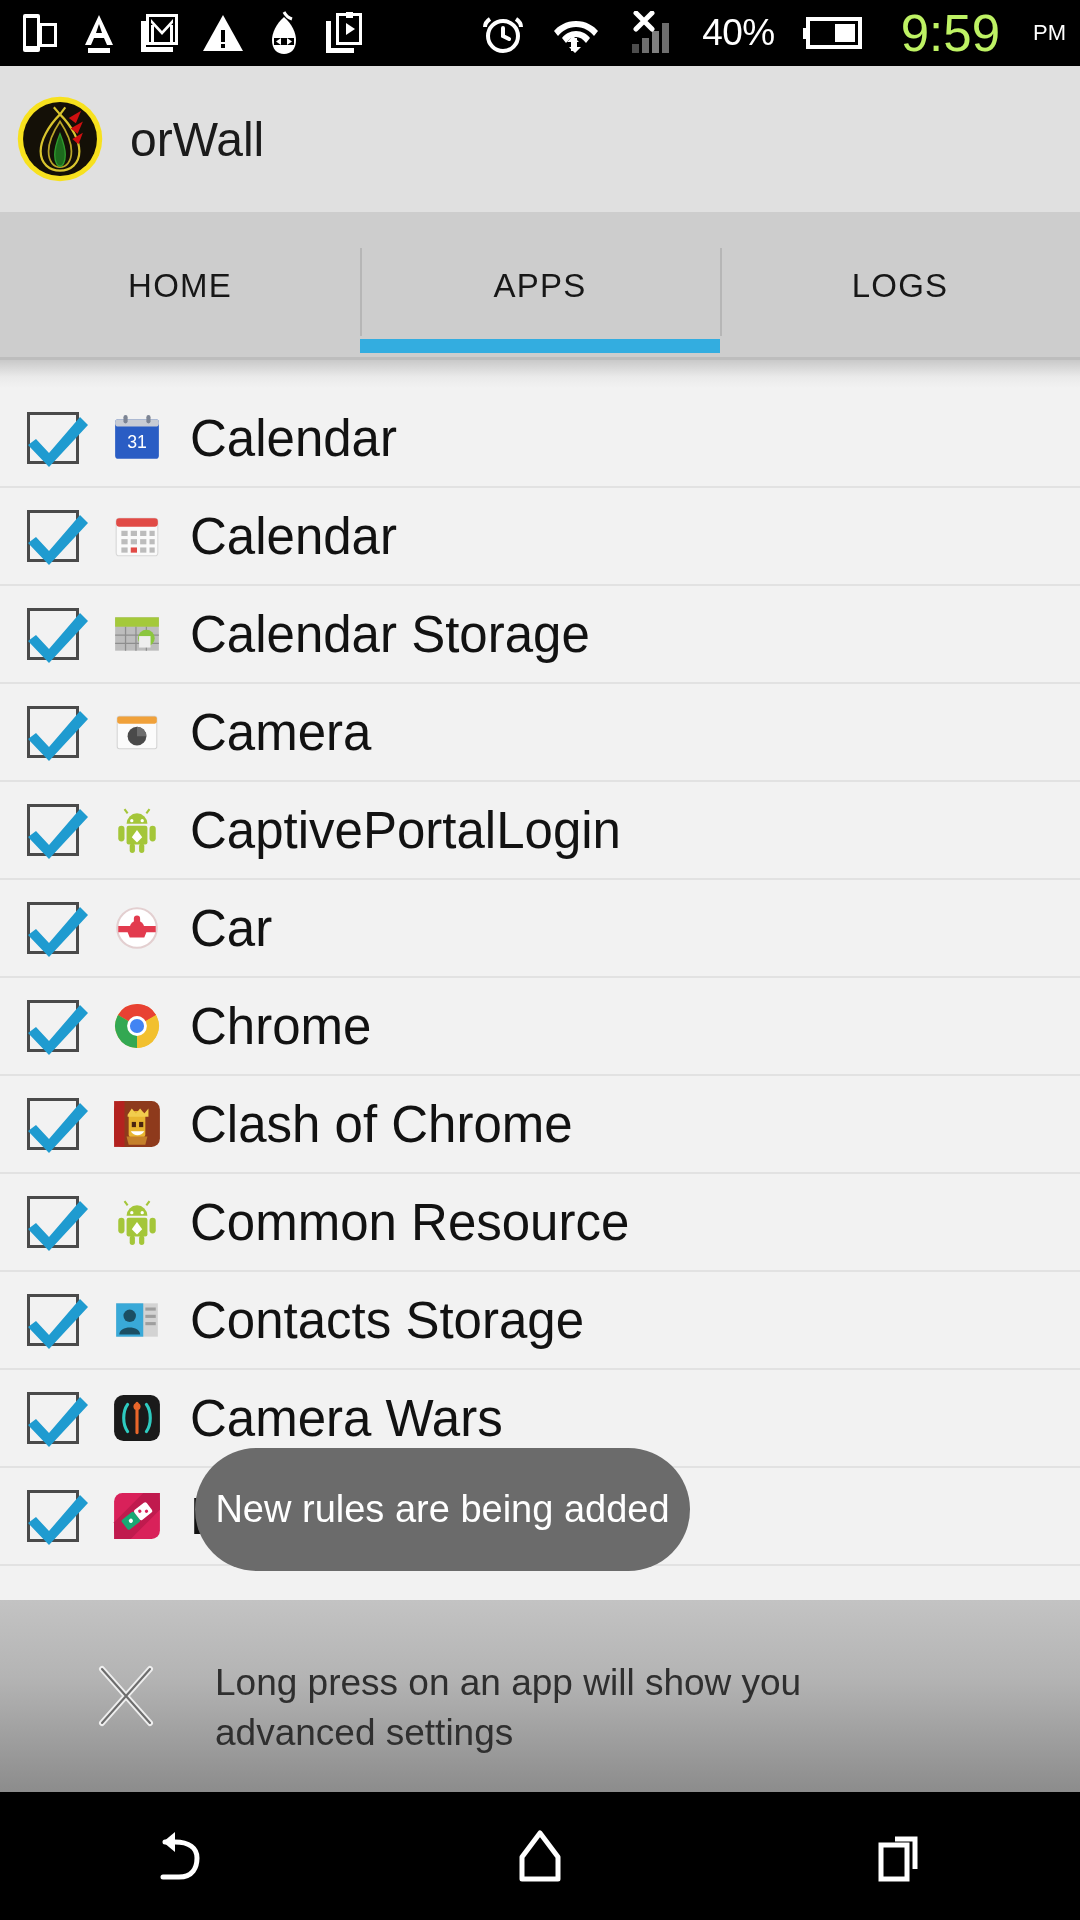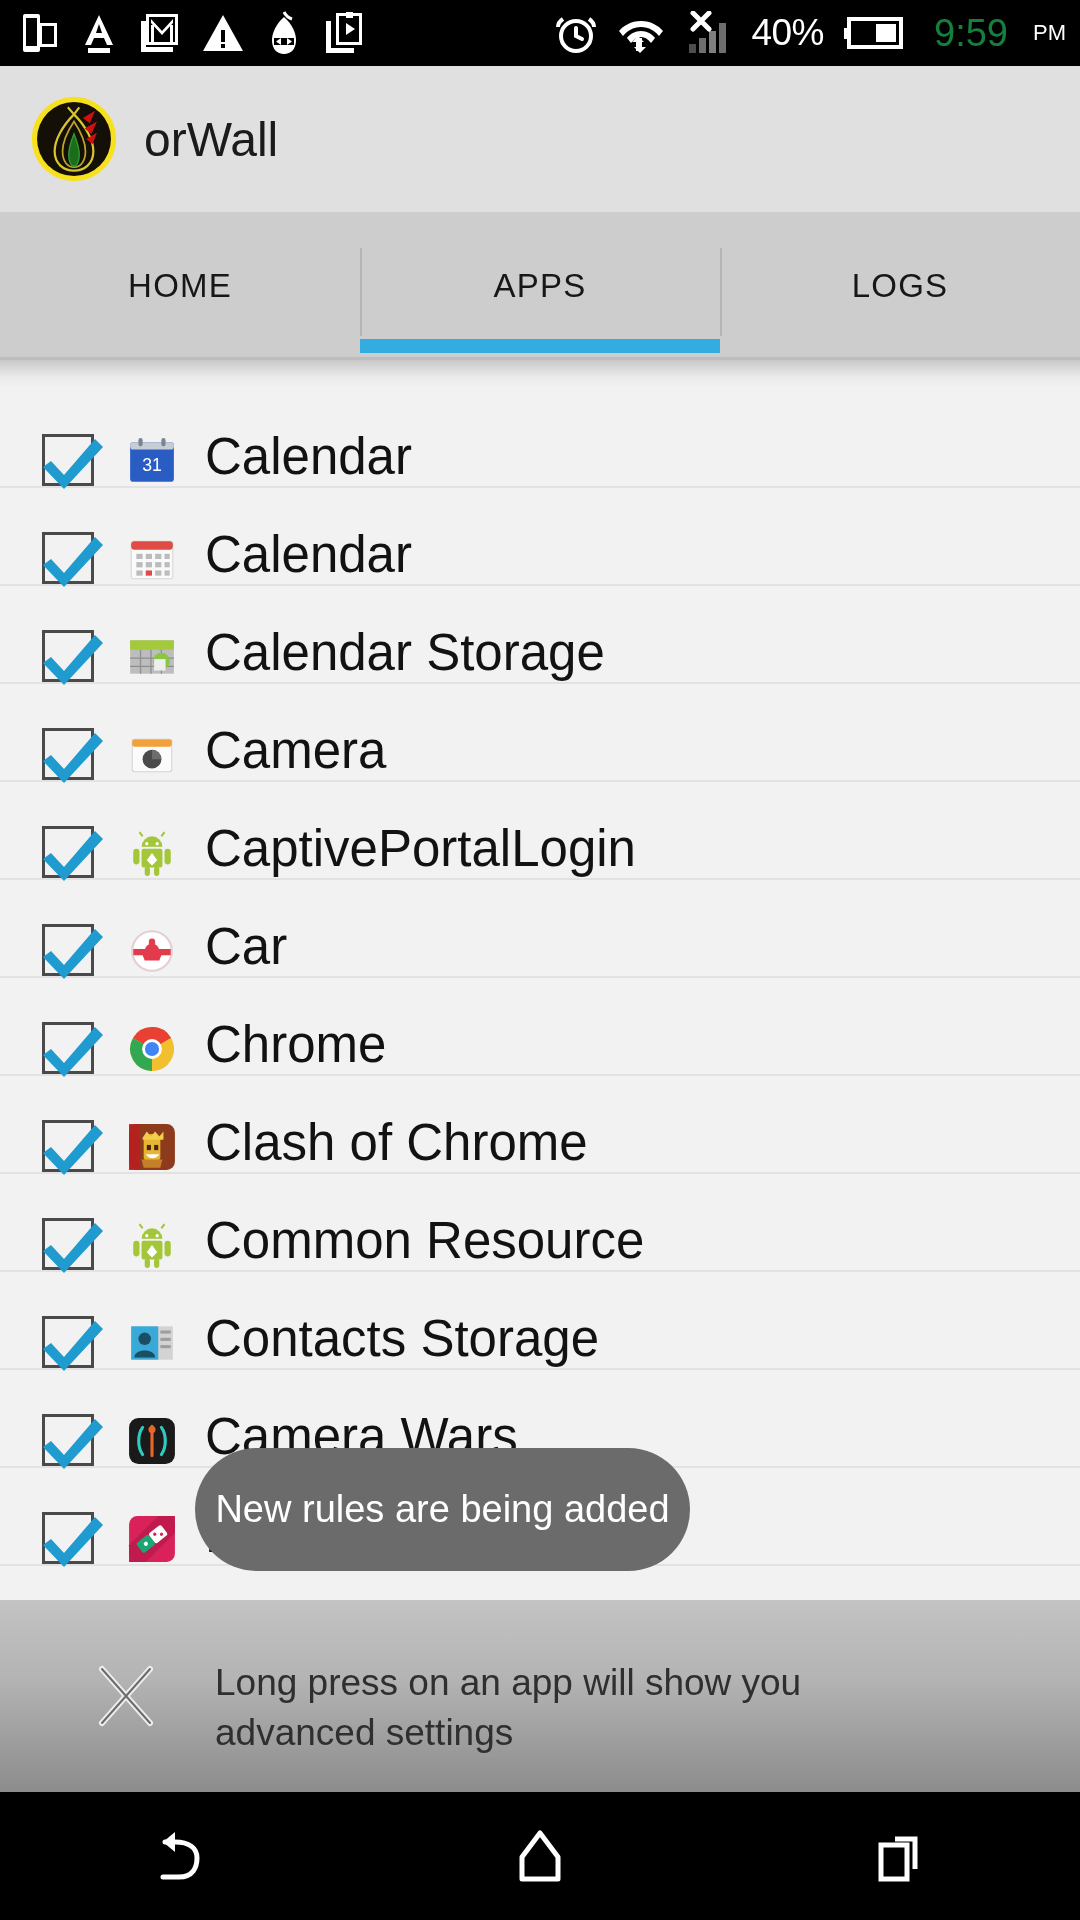--- a/index.html
+++ b/index.html
@@ -12,39 +12,39 @@
   #screen { position: relative; width: 1080px; height: 1920px; background: #fff; }
 
   
   .statusbar {
     position: absolute; top: 0; left: 0;
     width: 1080px; height: 66px;
     background: #000; color: #fff;
     display: flex; align-items: center;
   }
   .sb-left { display: flex; align-items: center; gap: 22px; padding-left: 22px; }
-  .sb-right { display: flex; align-items: center; gap: 20px; margin-left: auto; padding-right: 14px; }
+  .sb-right { display: flex; align-items: center; gap: 28px; margin-left: auto; padding-right: 14px; }
   .sb-icon { display: block; }
   .sb-batt-text {
     font-size: 37px; letter-spacing: -0.5px; font-weight: 400; color: #fff;
     font-family: "Liberation Sans", sans-serif;
   }
   .sb-time {
-    font-size: 38px; color: #15803d; margin-left: 10px;
+    font-size: 51px; color: #bef264; margin-left: 10px;
     font-family: "Liberation Sans", sans-serif;
   }
   .sb-ampm { font-size: 22px; color: #fff; margin-left: 5px; }
 
   
   .appbar {
     position: absolute; top: 66px; left: 0;
     width: 1080px; height: 146px;
     background: #e0e0e0;
     display: flex; align-items: center;
-    padding-left: 30px;
+    padding-left: 16px;
   }
   .logo { width: 88px; height: 88px; flex: none; }
   .appbar-title {
     font-size: 48px; color: #1b1b1b; margin-left: 26px;
     font-family: "Liberation Sans", sans-serif; font-weight: 400;
   }
 
   
   .tabs {
     position: absolute; top: 212px; left: 0;
@@ -79,22 +79,22 @@
     overflow: hidden;
   }
   .applist::before {
     content: ""; position: absolute; top: 0; left: 0;
     width: 100%; height: 28px;
     background: linear-gradient(to bottom, #c9c9c9 0%, #eaeaea 60%, #f2f2f2 100%);
   }
   .row {
     position: relative;
     height: 98px;
-    display: flex; align-items: flex-end;
-    padding-left: 42px;
+    display: flex; align-items: center;
+    padding-left: 27px;
     border-bottom: 2px solid #e2e2e2;
   }
   .row:first-child { margin-top: 30px; }
   .cb {
     position: relative; width: 52px; height: 52px; flex: none;
     border: 3px solid #4a4a4a; background: transparent;
   }
   .cb svg { position: absolute; left: -8px; top: -14px; }
   .appicon { width: 50px; height: 50px; flex: none; margin-left: 33px; }
   .rowlabel {

